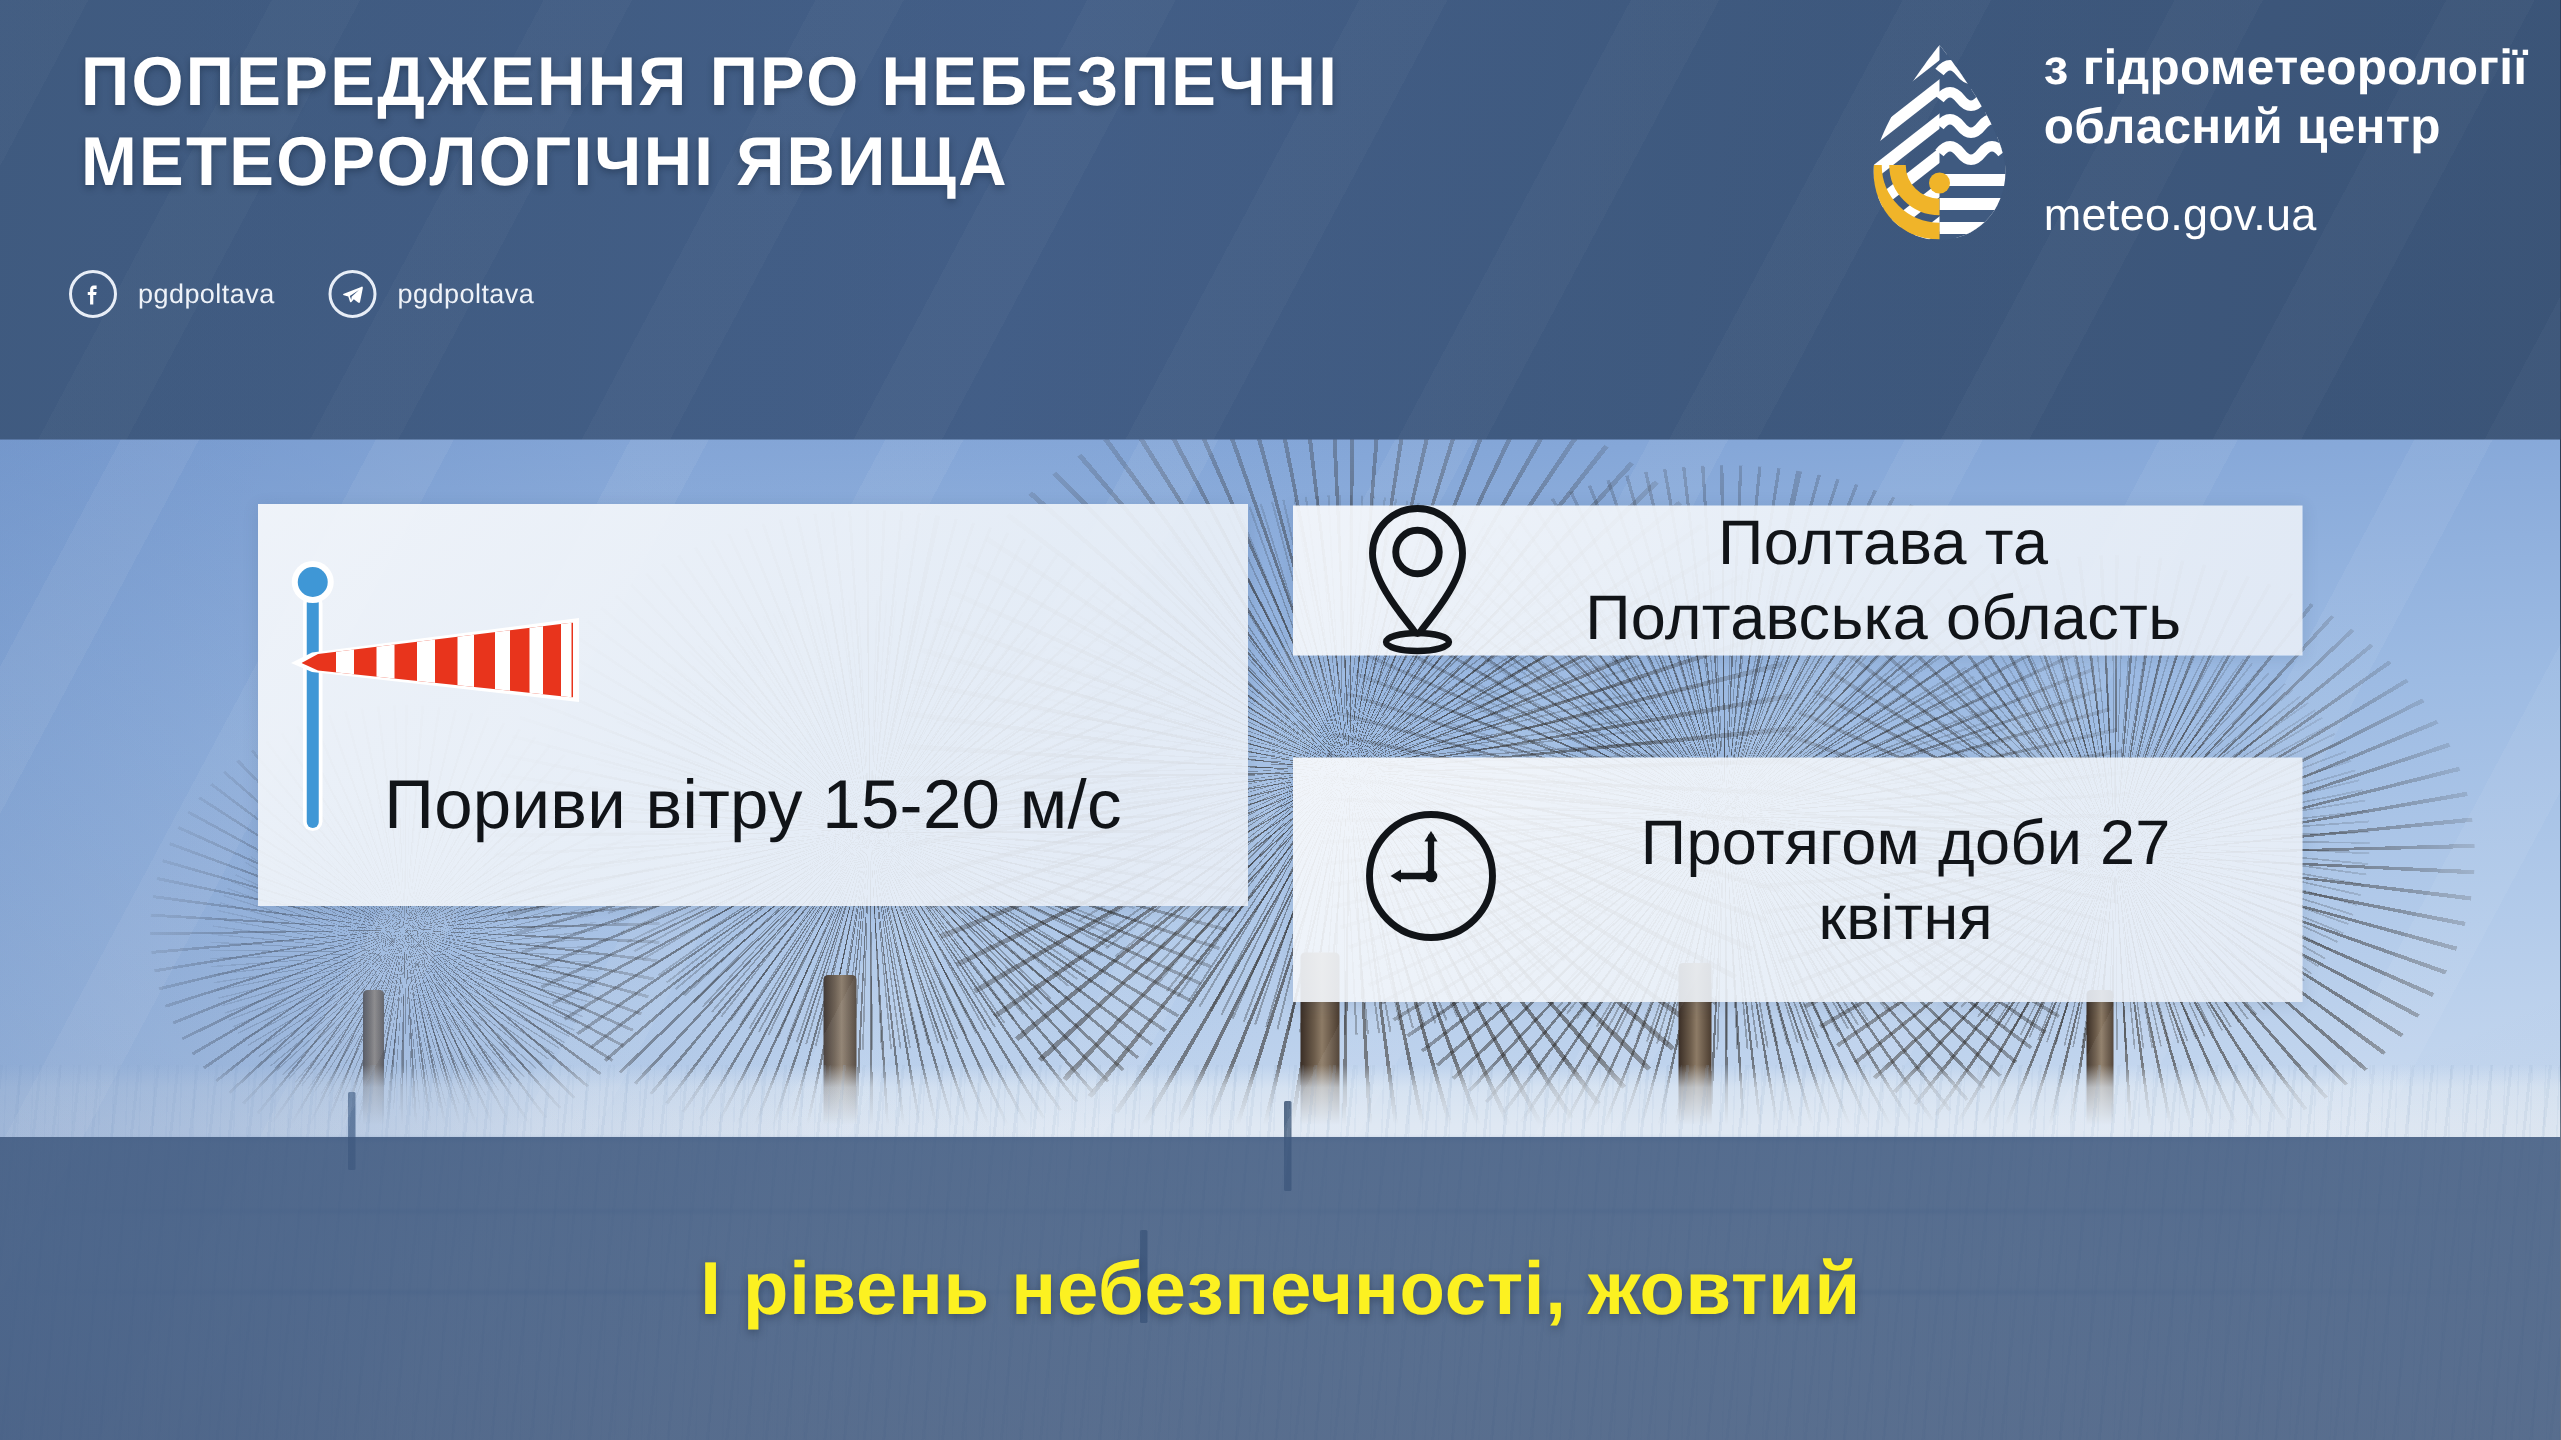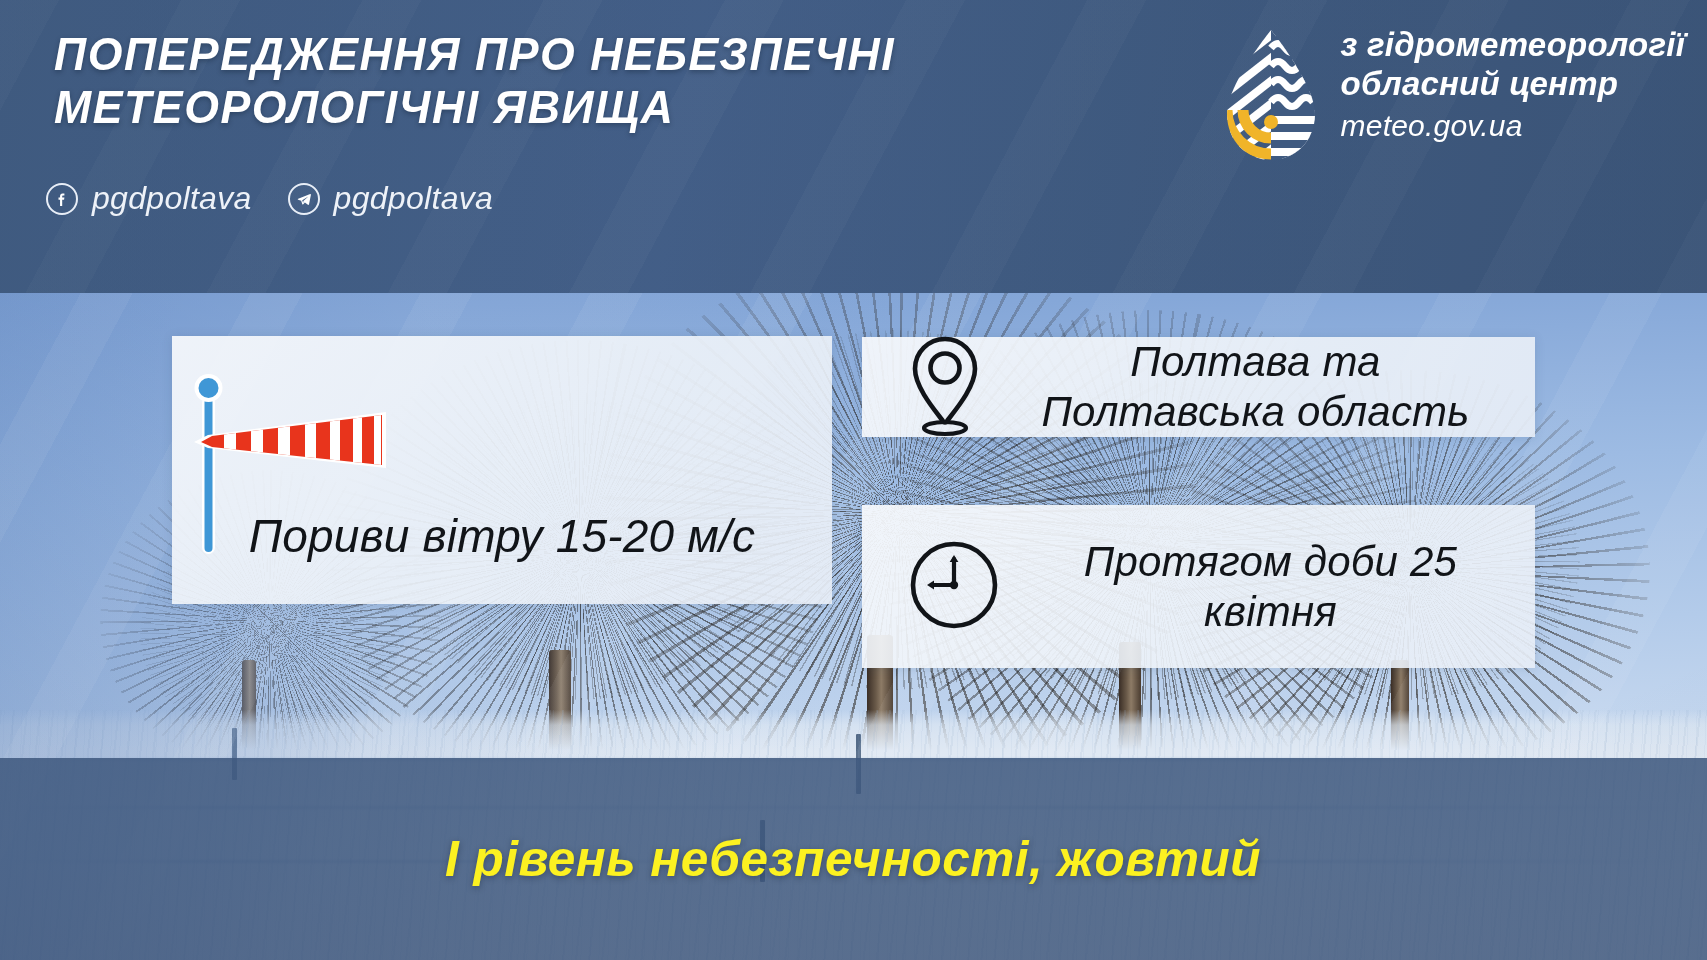--- a/index.html
+++ b/index.html
@@ -7,21 +7,20 @@
   html,body { width:1707px; height:960px; overflow:hidden; }
   body {
     font-family:"Liberation Sans", sans-serif;
     background:#0d1a2b;
   }
 
   .poster {
     position:relative;
     width:1707px; height:960px;
     overflow:hidden;
-    font-style:italic;
   }
 
   
   .bg { position:absolute; inset:0; overflow:hidden; }
 
   .bg-sky {
     position:absolute; inset:0;
     background:
       linear-gradient(178deg,
         #5f86c4 0%,
@@ -157,35 +156,35 @@
   }
   .social{ display:flex; align-items:center; gap:14px; }
   .social + .social{ margin-left:18px; }
   .soc-ic{
     width:32px; height:32px; border-radius:50%;
     border:2px solid #e8eef7;
     display:flex; align-items:center; justify-content:center;
     flex:0 0 auto;
   }
   .soc-ic svg{ display:block; }
-  .soc-label{ font-size:32px; letter-spacing:.3px; color:#eef2f8; }
+  .soc-label{ font-size:18px; letter-spacing:.3px; color:#eef2f8; }
 
   
   .logo-block{
     position:absolute; right:22px; top:26px;
     display:flex; align-items:flex-start; gap:22px;
   }
   .logo-mark{ width:96px; height:140px; flex:0 0 auto; }
   .logo-text{ color:#fff; }
   .logo-text .ln{
     display:block; font-weight:bold; font-size:33px; line-height:1.18; letter-spacing:.2px;
     white-space:nowrap;
   }
   .logo-text .site{
-    display:block; font-weight:normal; font-size:30px; line-height:1.3; margin-top:2px; letter-spacing:.2px;
+    display:block; font-weight:normal; font-size:30px; line-height:1.3; margin-top:20px; letter-spacing:.2px;
   }
 
   
   .card{
     position:absolute;
     background:linear-gradient(145deg, rgba(247,249,252,.93) 0%, rgba(238,243,249,.90) 55%, rgba(232,238,247,.90) 100%);
     box-shadow:0 1px 10px rgba(40,62,95,.13);
   }
   .card-main{
     left:172px; top:336px; width:660px; height:268px;
@@ -419,21 +418,21 @@
 
         <path d="M48 48 L48 22" stroke="#111418" stroke-width="4.2" stroke-linecap="round" fill="none"></path>
         <path d="M48 18 l-4.4 7 8.8 0 z" fill="#111418"></path>
 
         <path d="M48 48 L26 48" stroke="#111418" stroke-width="4.2" stroke-linecap="round" fill="none"></path>
         <path d="M21 48 l7 -4.4 0 8.8 z" fill="#111418"></path>
         <circle cx="48" cy="48" r="4.2" fill="#111418"></circle>
       </svg>
     </span>
     <span class="card-txt">
-      <span>Протягом доби 25</span><br>
+      <span>Протягом доби 27</span><br>
       <span>квітня</span>
     </span>
   </div>
 
   <div class="bottom-band">
     <div class="bottom-text">І рівень небезпечності, жовтий</div>
   </div>
 
 </div>
 

